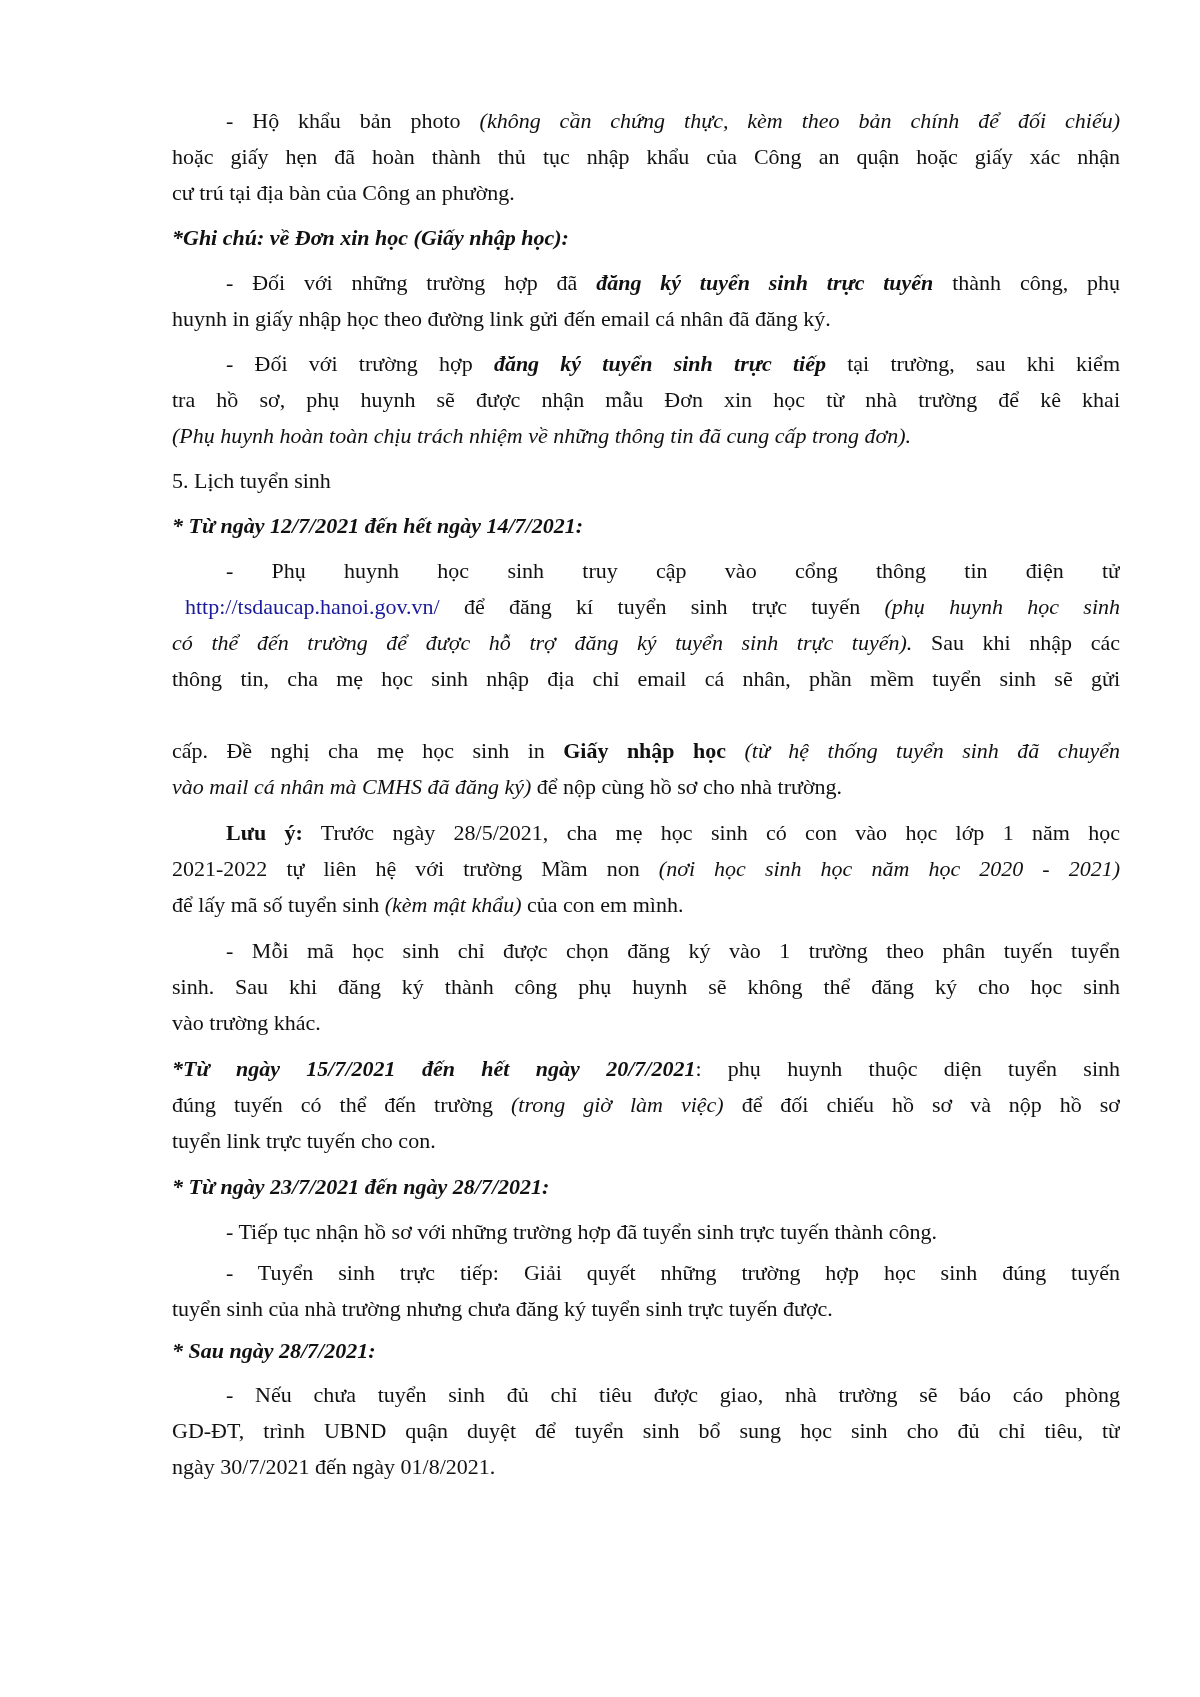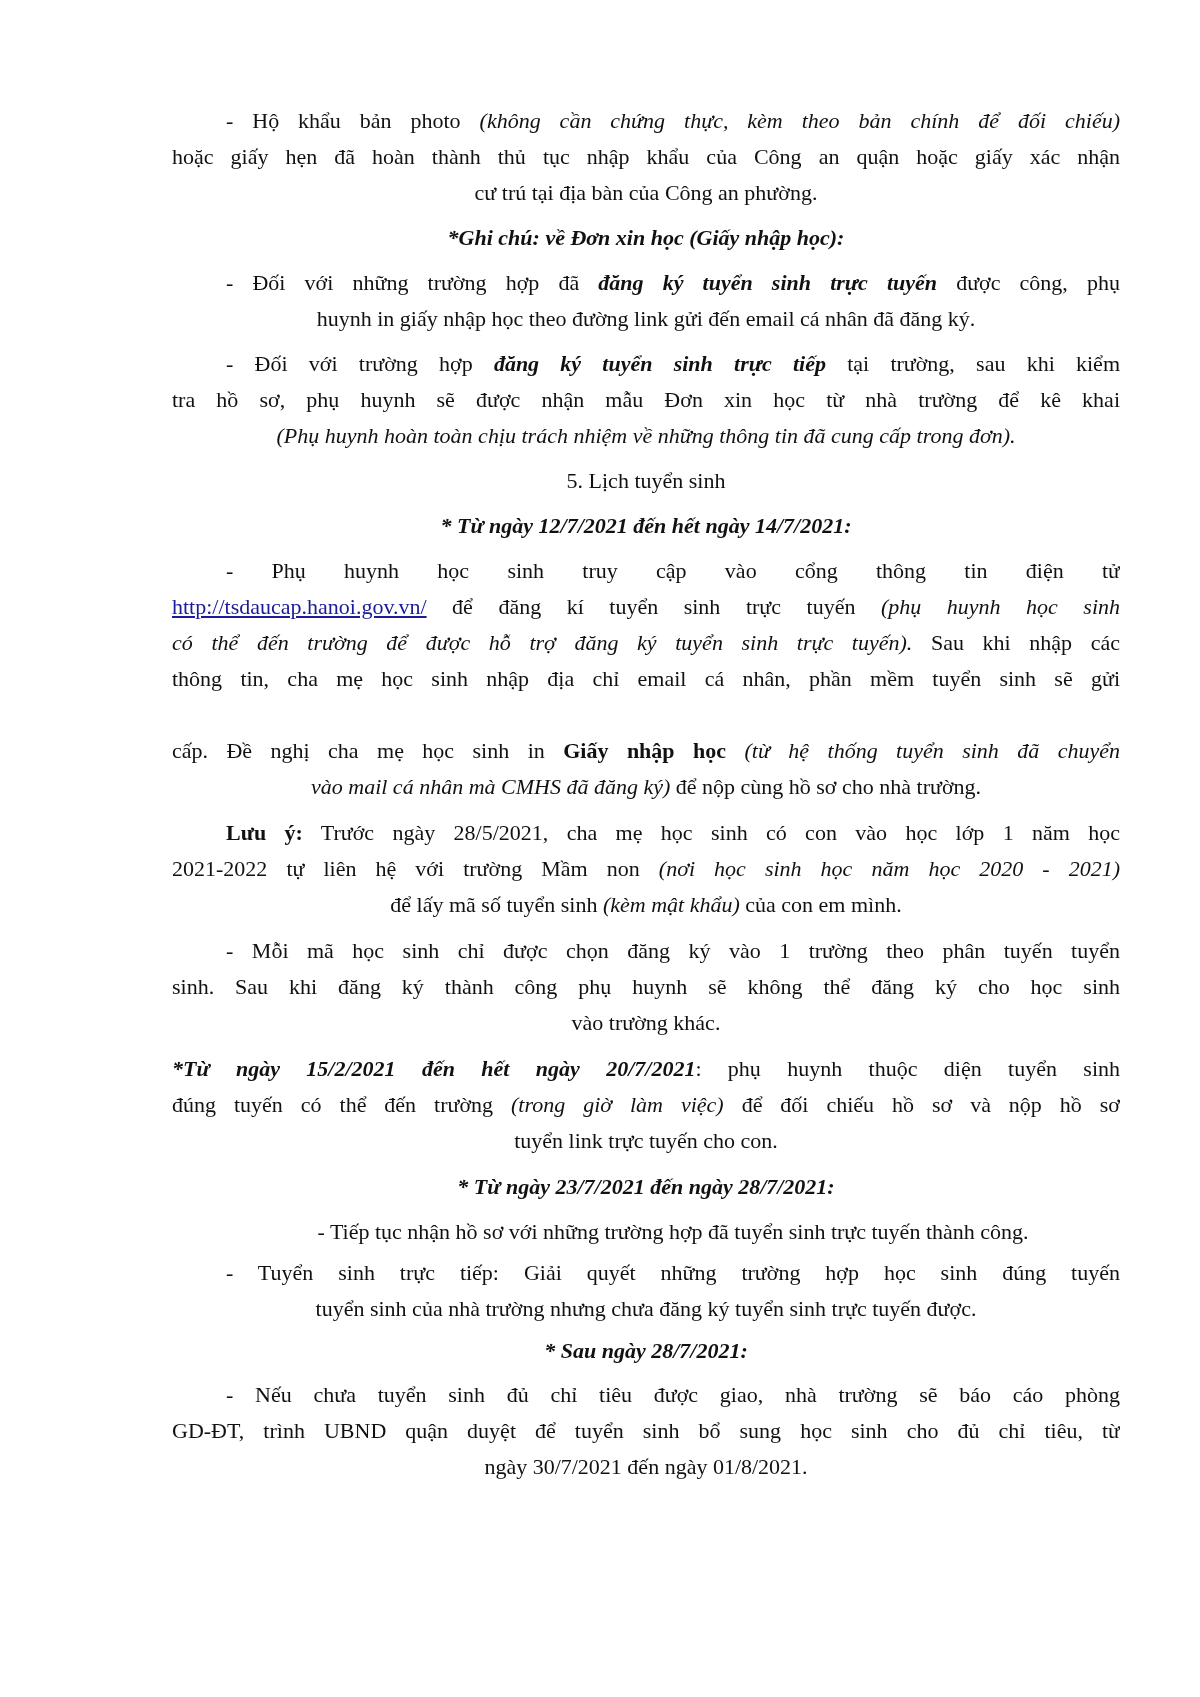--- a/index.html
+++ b/index.html
@@ -5,42 +5,42 @@
   html, body { margin: 0; padding: 0; background: #ffffff; }
   body { width: 1200px; height: 1697px; position: relative; overflow: hidden; }
   .page {
     position: absolute; left: 0; top: 0; width: 1200px; height: 1697px;
     background: #ffffff; color: #111111;
     font-family: "Liberation Serif", "DejaVu Serif", serif;
     font-size: 22px;
   }
   .line {
     position: absolute; left: 172px; width: 948px;
-    height: 38px; line-height: 38px; white-space: nowrap; text-align: center;
+    height: 38px; line-height: 38px; white-space: nowrap;
   }
   .indent { left: 226px; width: 894px; }
   .just { text-align: justify; text-align-last: justify; white-space: normal; overflow: hidden; }
   .b { font-weight: bold; }
   .i { font-style: italic; }
   .bi { font-weight: bold; font-style: italic; font-family: Liberation Serif, serif; }
-  .link { color: #1a1a9a; text-decoration: underline; cursor: pointer; }
+  .link { color: #1a1a9a; cursor: pointer; margin-left: 13px; }
   .heading { font-weight: normal; }
 </style>
 </head>
 <body>
 
 <div class="page">
 
   <div class="line indent just" style="top:102px"><span>- Hộ khẩu bản photo </span><span class="i">(không cần chứng thực, kèm theo bản chính để đối chiếu)</span></div>
   <div class="line just" style="top:138px">hoặc giấy hẹn đã hoàn thành thủ tục nhập khẩu của Công an quận hoặc giấy xác nhận</div>
   <div class="line" style="top:174px">cư trú tại địa bàn của Công an phường.</div>
 
   <div class="line bi" style="top:219px">*Ghi chú: về Đơn xin học (Giấy nhập học):</div>
 
-  <div class="line indent just" style="top:264px"><span>- Đối với những trường hợp đã </span><span class="bi">đăng ký tuyển sinh trực tuyến</span><span> được công, phụ</span></div>
+  <div class="line indent just" style="top:264px"><span>- Đối với những trường hợp đã </span><span class="bi">đăng ký tuyển sinh trực tuyến</span><span> thành công, phụ</span></div>
   <div class="line" style="top:300px">huynh in giấy nhập học theo đường link gửi đến email cá nhân đã đăng ký.</div>
 
   <div class="line indent just" style="top:345px"><span>- Đối với trường hợp </span><span class="bi">đăng ký tuyển sinh trực tiếp</span><span> tại trường, sau khi kiểm</span></div>
   <div class="line just" style="top:381px">tra hồ sơ, phụ huynh sẽ được nhận mẫu Đơn xin học từ nhà trường để kê khai</div>
   <div class="line i" style="top:417px">(Phụ huynh hoàn toàn chịu trách nhiệm về những thông tin đã cung cấp trong đơn).</div>
 
   <div class="line heading" style="top:462px">5. Lịch tuyển sinh</div>
 
   <div class="line bi" style="top:507px">* Từ ngày 12/7/2021 đến hết ngày 14/7/2021:</div>
 
@@ -52,21 +52,21 @@
   <div class="line" style="top:768px"><span class="i">vào mail cá nhân mà CMHS đã đăng ký)</span><span> để nộp cùng hồ sơ cho nhà trường.</span></div>
 
   <div class="line indent just" style="top:814px"><span class="b">Lưu ý:</span><span> Trước ngày 28/5/2021, cha mẹ học sinh có con vào học lớp 1 năm học</span></div>
   <div class="line just" style="top:850px"><span>2021-2022 tự liên hệ với trường Mầm non </span><span class="i">(nơi học sinh học năm học 2020 - 2021)</span></div>
   <div class="line" style="top:886px"><span>để lấy mã số tuyển sinh </span><span class="i">(kèm mật khẩu)</span><span> của con em mình.</span></div>
 
   <div class="line indent just" style="top:932px">- Mỗi mã học sinh chỉ được chọn đăng ký vào 1 trường theo phân tuyến tuyển</div>
   <div class="line just" style="top:968px">sinh. Sau khi đăng ký thành công phụ huynh sẽ không thể đăng ký cho học sinh</div>
   <div class="line" style="top:1004px">vào trường khác.</div>
 
-  <div class="line just" style="top:1050px"><span class="bi">*Từ ngày 15/2/2021 đến hết ngày 20/7/2021</span><span>: phụ huynh thuộc diện tuyển sinh</span></div>
+  <div class="line just" style="top:1050px"><span class="bi">*Từ ngày 15/7/2021 đến hết ngày 20/7/2021</span><span>: phụ huynh thuộc diện tuyển sinh</span></div>
   <div class="line just" style="top:1086px"><span>đúng tuyến có thể đến trường </span><span class="i">(trong giờ làm việc)</span><span> để đối chiếu hồ sơ và nộp hồ sơ</span></div>
   <div class="line" style="top:1122px">tuyển link trực tuyến cho con.</div>
 
   <div class="line bi" style="top:1168px">* Từ ngày 23/7/2021 đến ngày 28/7/2021:</div>
   <div class="line indent" style="top:1213px">- Tiếp tục nhận hồ sơ với những trường hợp đã tuyển sinh trực tuyến thành công.</div>
   <div class="line indent just" style="top:1254px">- Tuyển sinh trực tiếp: Giải quyết những trường hợp học sinh đúng tuyến</div>
   <div class="line" style="top:1290px">tuyển sinh của nhà trường nhưng chưa đăng ký tuyển sinh trực tuyến được.</div>
 
   <div class="line bi" style="top:1332px">* Sau ngày 28/7/2021:</div>
   <div class="line indent just" style="top:1376px">- Nếu chưa tuyển sinh đủ chỉ tiêu được giao, nhà trường sẽ báo cáo phòng</div>

